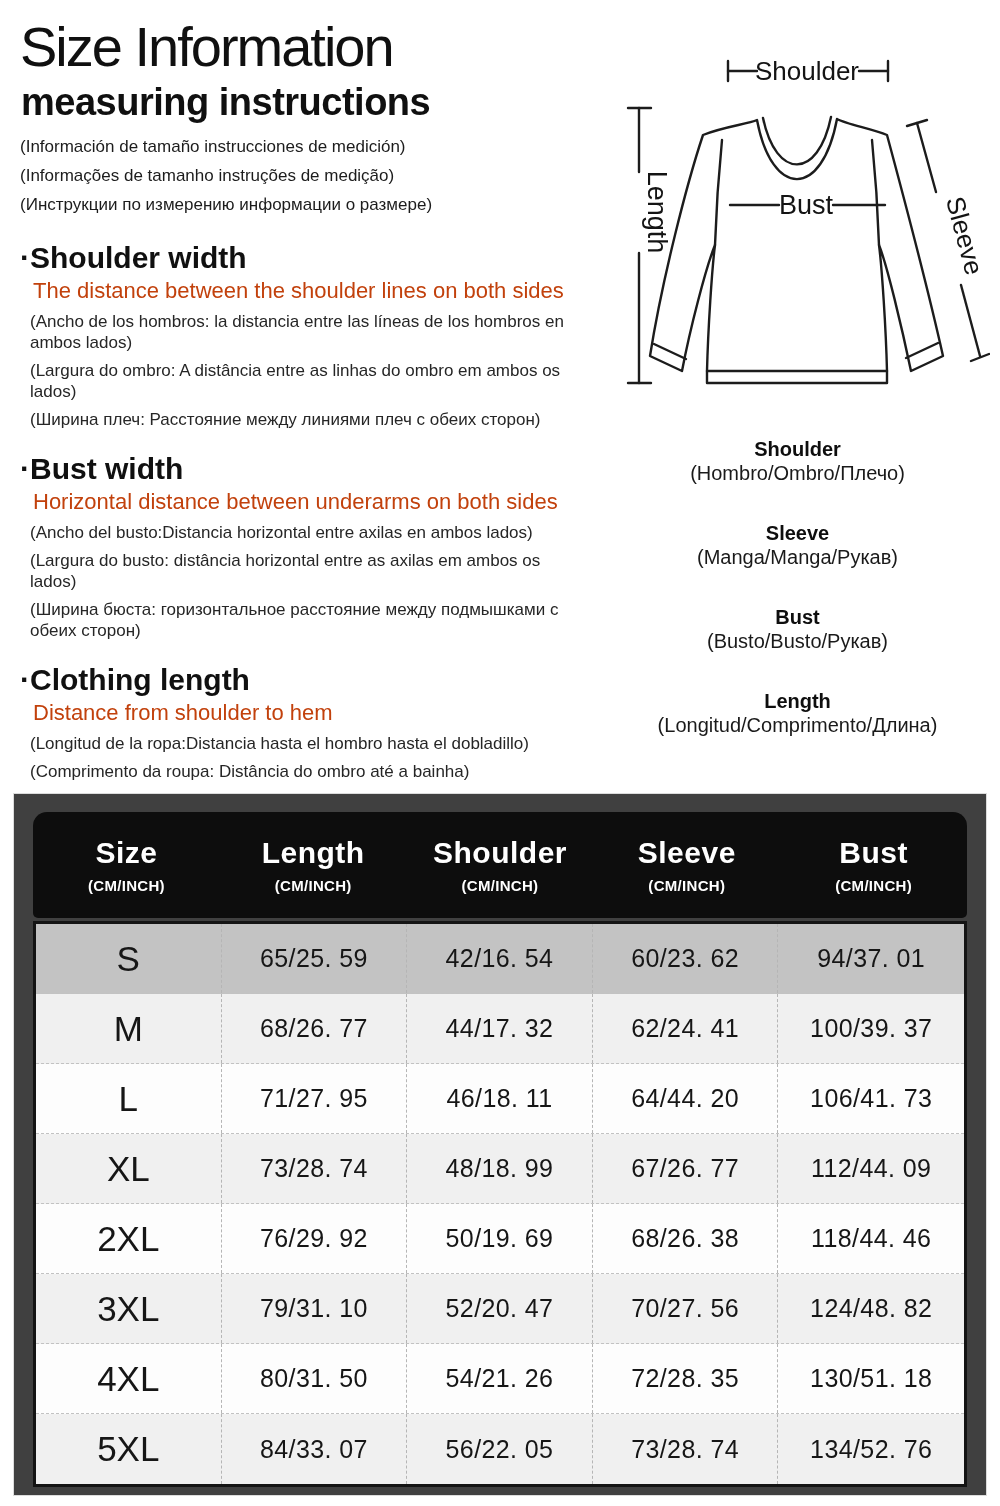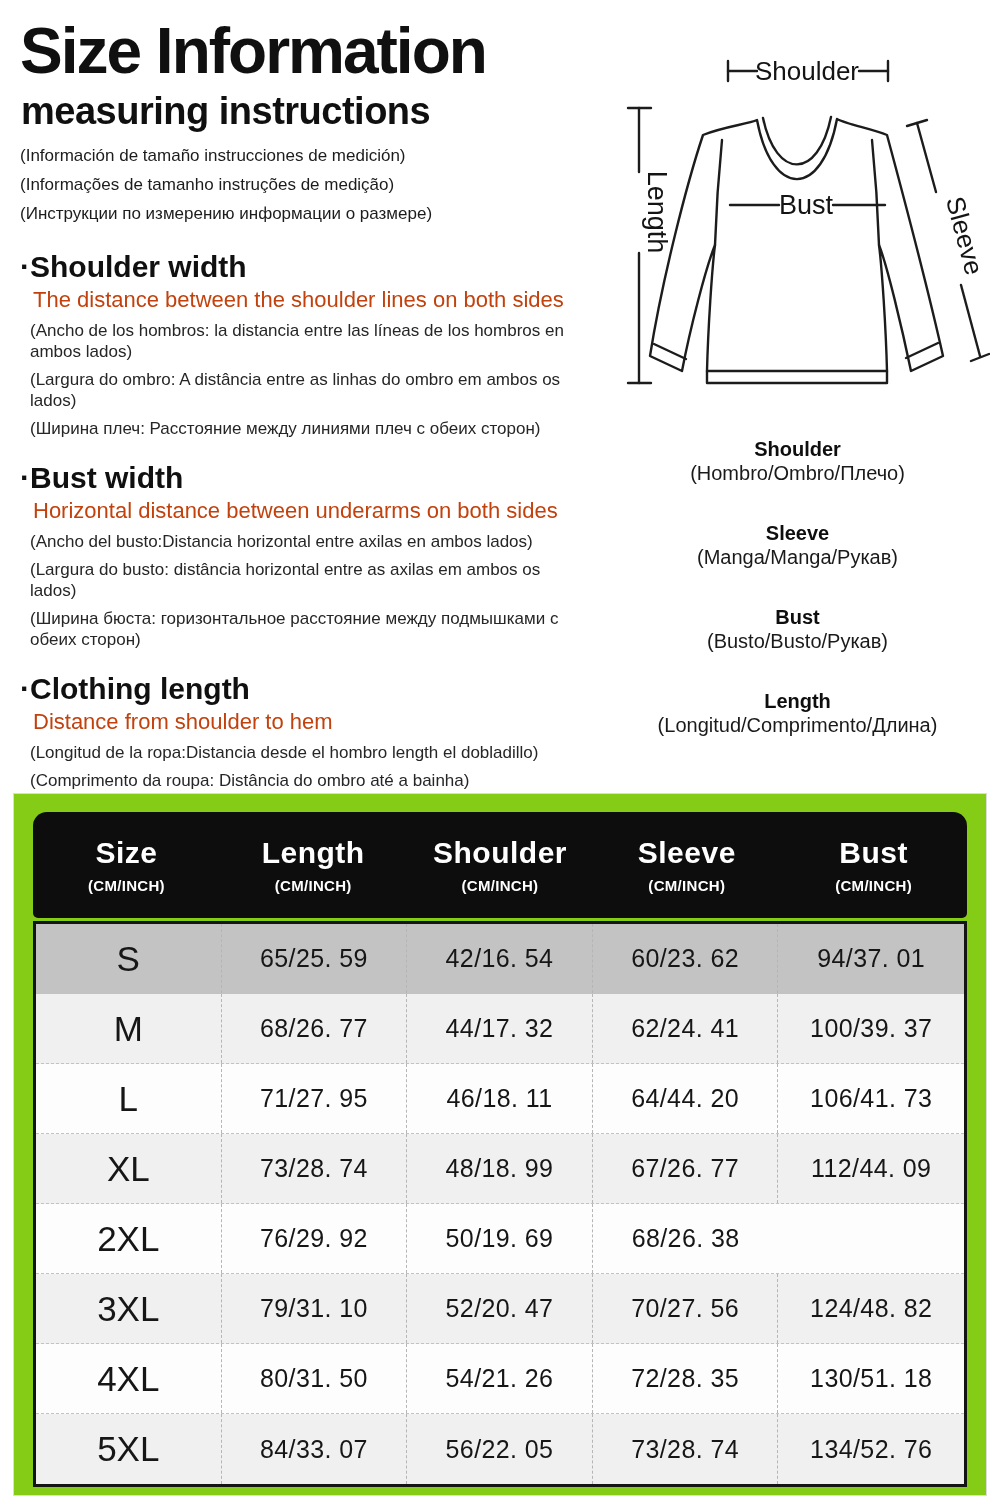--- a/index.html
+++ b/index.html
@@ -4,41 +4,41 @@
 <style>
   * { margin:0; padding:0; box-sizing:border-box; }
   html,body { background:#ffffff; }
   body {
     width:1000px; height:1506px; position:relative; overflow:hidden;
     font-family:"Liberation Sans","DejaVu Sans",sans-serif; color:#141414;
   }
 
   
   .intro { position:absolute; left:20px; top:16px; width:588px; }
-  .main-title { font-size:64px; font-weight:700; letter-spacing:-2px; line-height:1.12; color:#101010; }
+  .main-title { font-size:56px; font-weight:400; letter-spacing:-2px; line-height:1.12; color:#101010; }
   .main-subtitle { font-size:38px; font-weight:700; letter-spacing:-0.5px; line-height:1.15; margin:2px 0 8px 1px; color:#101010; }
   .title-trans { font-size:17px; line-height:29px; color:#1c1c1c; }
 
   .section { margin-top:22px; }
   .section-heading { font-size:30px; font-weight:700; line-height:34px; color:#101010; }
   .section-desc { font-size:22px; line-height:26px; margin:3px 0 7px 13px; color:#c2410c; }
   .section-trans { margin-left:10px; max-width:556px; font-size:17px; line-height:21px; color:#262626; }
   .section-trans .t-item { margin-bottom:7px; }
 
   
   .diagram-col { position:absolute; left:600px; top:40px; width:395px; }
   .shirt-svg { display:block; }
   .legend { margin-top:12px; text-align:center; }
   .legend-item { margin-bottom:36px; }
   .legend-term { font-size:20px; font-weight:700; line-height:24px; color:#0e0e0e; }
   .legend-trans { font-size:20px; line-height:24px; color:#1a1a1a; }
 
   
   .table-panel { position:absolute; left:13px; top:793px; width:974px; height:703px;
-                 border:1px solid #dcdcdc; padding:18px 19px 0; background:#84cc16; }
+                 border:1px solid #dcdcdc; padding:18px 19px 0; background:#404040; }
   .thead { background:#0d0d0d; border-radius:14px 14px 5px 5px; height:106px;
            display:grid; grid-template-columns:repeat(5,1fr); align-items:center; }
   .th { text-align:center; color:#ffffff; }
   .th-label { font-size:30px; font-weight:700; letter-spacing:0.5px; }
   .th-unit { font-size:15px; font-weight:700; margin-top:7px; letter-spacing:0.3px; }
   .tbody { margin-top:3px; border:3px solid #141414; background:#fdfdfd; }
   .trow { display:grid; grid-template-columns:repeat(5,1fr); height:70px; background:#fdfdfd; }
   .trow:first-child { background:#c3c3c3; }
   .trow:nth-child(even) { background:#f0f0f0; }
   .trow:not(:last-child) { border-bottom:1px dashed #c2c2c2; }
@@ -76,21 +76,21 @@
       <div class="t-item">(Ancho del busto:Distancia horizontal entre axilas en ambos lados)</div>
       <div class="t-item">(Largura do busto: distância horizontal entre as axilas em ambos os lados)</div>
       <div class="t-item">(Ширина бюста: горизонтальное расстояние между подмышками с обеих сторон)</div>
     </div>
   </div>
 
   <div class="section">
     <div class="section-heading"><span>·</span><span>Clothing length</span></div>
     <div class="section-desc">Distance from shoulder to hem</div>
     <div class="section-trans">
-      <div class="t-item">(Longitud de la ropa:Distancia desde el hombro length el dobladillo)</div>
+      <div class="t-item">(Longitud de la ropa:Distancia hasta el hombro hasta el dobladillo)</div>
       <div class="t-item">(Comprimento da roupa: Distância do ombro até a bainha)</div>
       <div class="t-item">(Длина одежды: расстояние от плеча до края)</div>
     </div>
   </div>
 </div>
 
 <div class="diagram-col">
   <svg class="shirt-svg" width="390" height="385" viewBox="0 0 390 385" fill="none" stroke="#1c1c1c" stroke-width="2.4" stroke-linecap="round" stroke-linejoin="round">
 
     <g>
@@ -217,20 +217,21 @@
       <div class="cell">73/28. 74</div>
       <div class="cell">48/18. 99</div>
       <div class="cell">67/26. 77</div>
       <div class="cell">112/44. 09</div>
     </div>
     <div class="trow">
       <div class="cell size-cell">2XL</div>
       <div class="cell">76/29. 92</div>
       <div class="cell">50/19. 69</div>
       <div class="cell">68/26. 38</div>
+      <div class="cell">118/44. 46</div>
     </div>
     <div class="trow">
       <div class="cell size-cell">3XL</div>
       <div class="cell">79/31. 10</div>
       <div class="cell">52/20. 47</div>
       <div class="cell">70/27. 56</div>
       <div class="cell">124/48. 82</div>
     </div>
     <div class="trow">
       <div class="cell size-cell">4XL</div>

